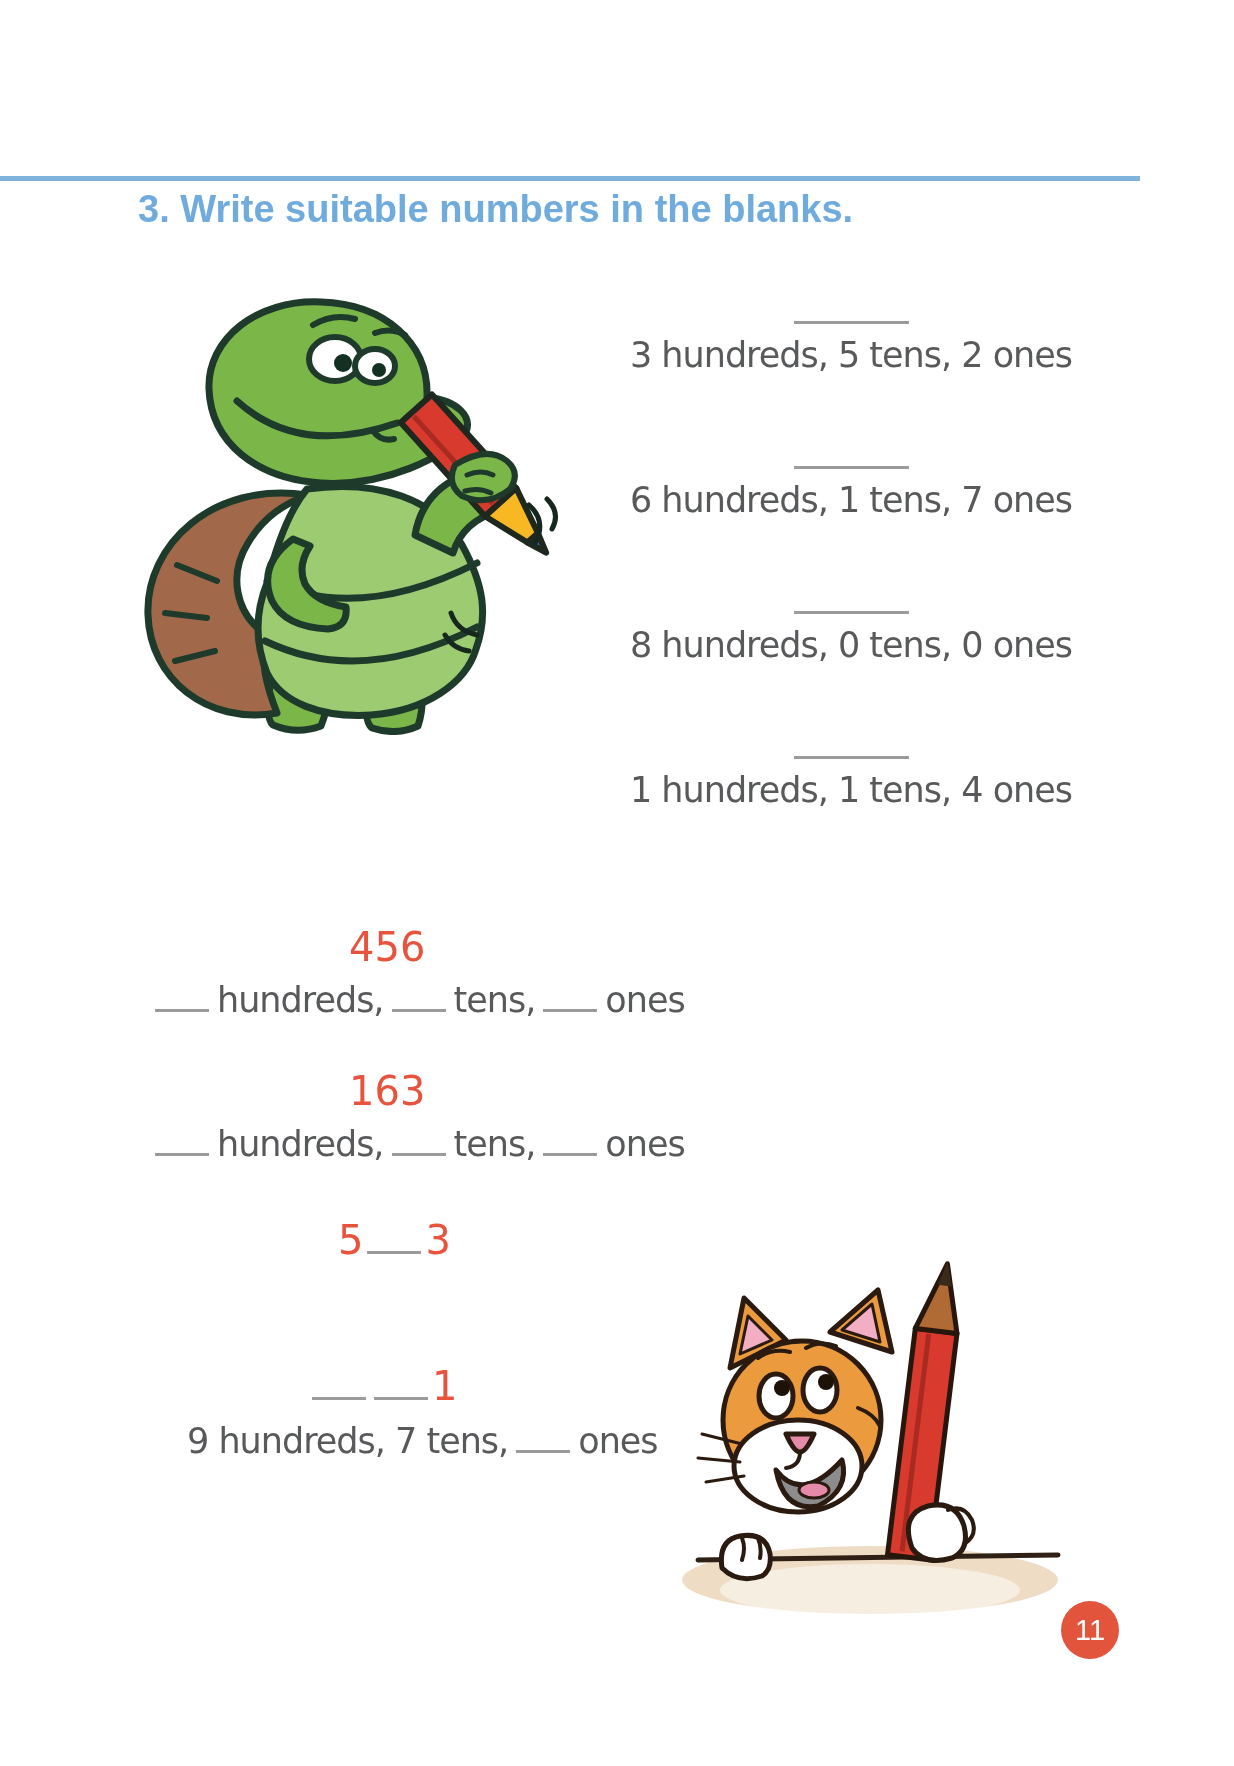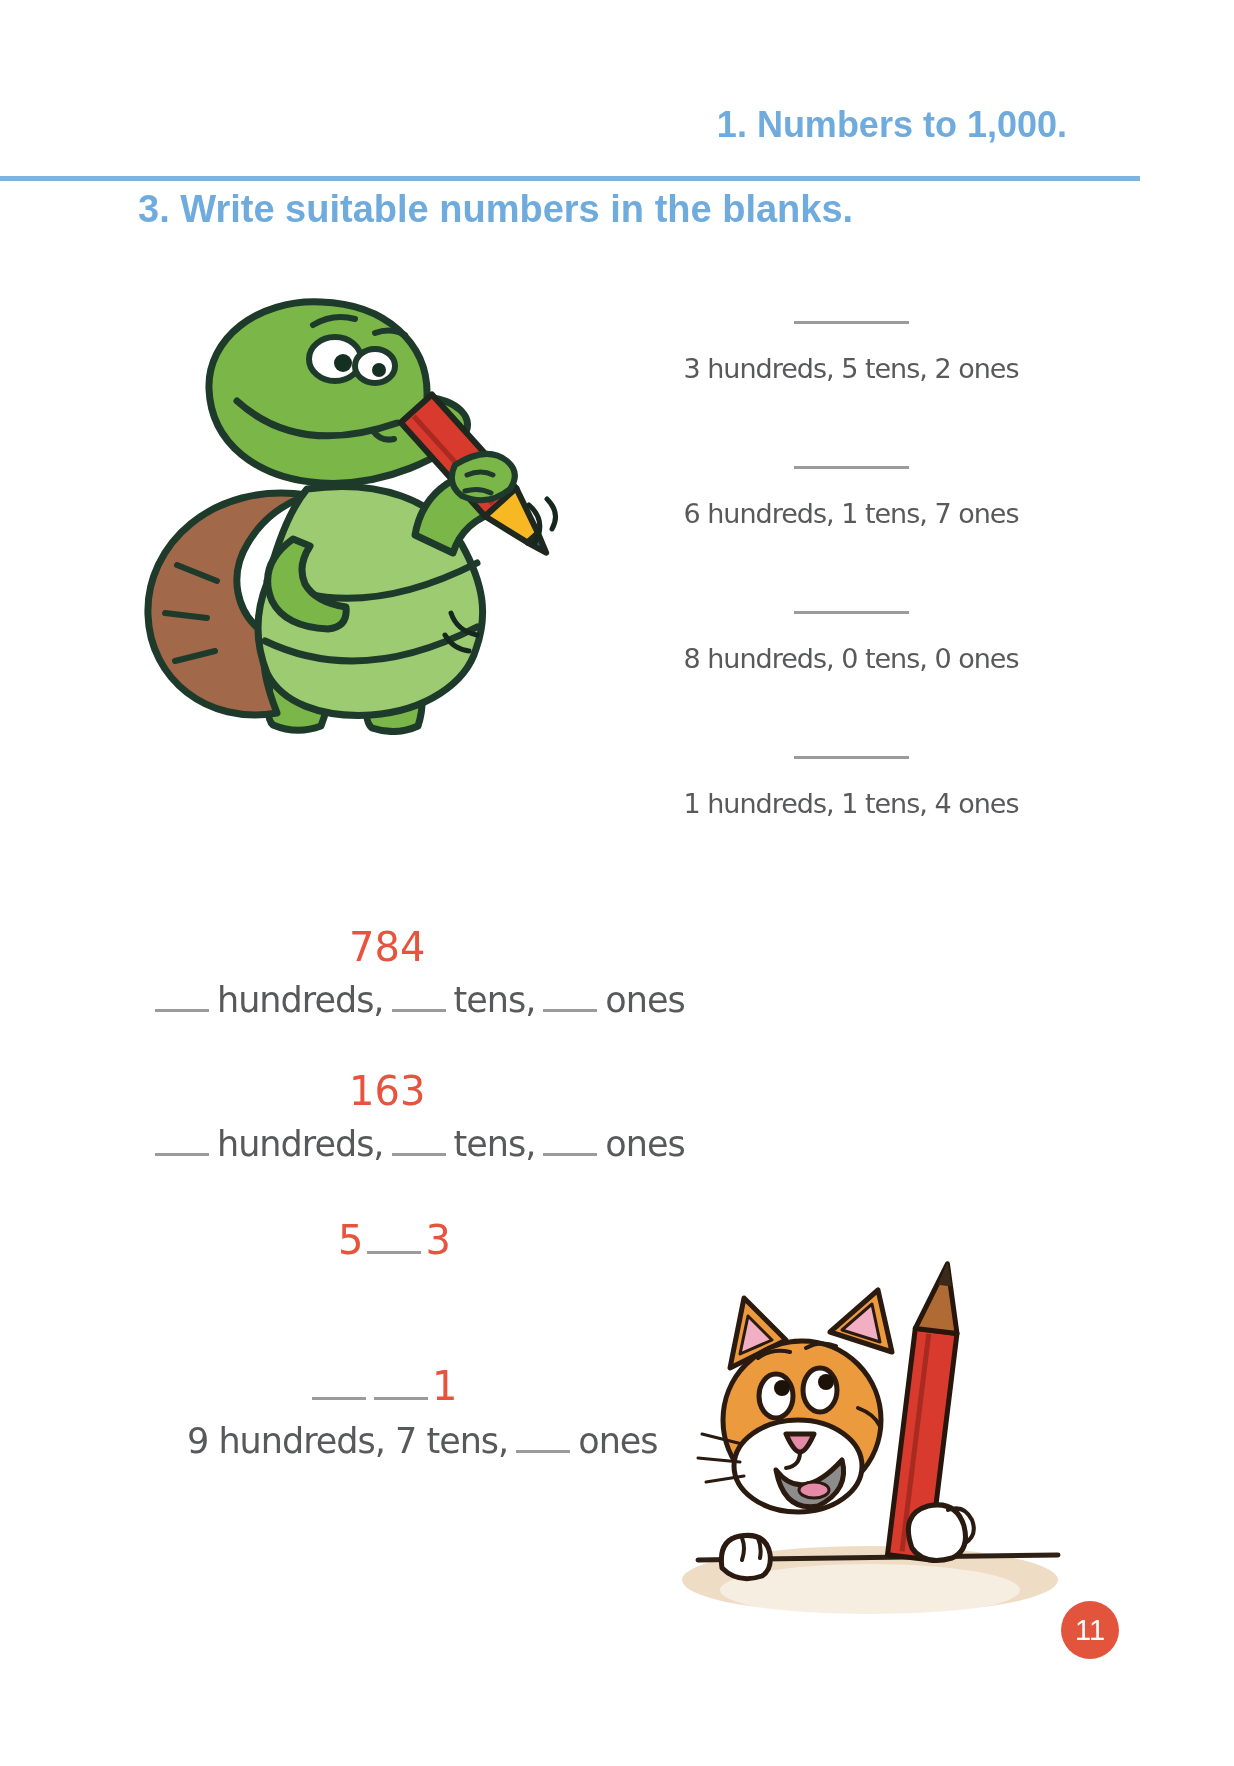--- a/index.html
+++ b/index.html
@@ -29,21 +29,21 @@
   .illu svg{display:block;}
 
   
   .top-ex{position:absolute; left:601px; width:500px; text-align:center;}
   .te1{top:301px}.te2{top:446px}.te3{top:591px}.te4{top:736px}
   .ans-blank{
     display:inline-block; width:115px; height:20px;
     border-bottom:3px solid var(--blank);
   }
   .ex-label{
-    margin-top:20px; font-size:27px; line-height:42px; color:var(--text);
+    margin-top:6px; font-size:35px; line-height:42px; color:var(--text);
     letter-spacing:-1px;
   }
 
   
   .b-num{
     position:absolute; font-size:40px; line-height:44px; color:var(--red);
     letter-spacing:0px; white-space:nowrap;
   }
   .b-num .red{color:var(--red);}
   .b-row{
@@ -61,21 +61,20 @@
     border-radius:50%; background:var(--badge); color:#fff;
     display:flex; align-items:center; justify-content:center;
     font-family:"Liberation Sans", sans-serif; font-size:29px; font-weight:normal;
   }
 </style>
 </head>
 <body>
 
 <div class="page">
 
-  <div class="chapter">1. Numbers to 1,000.</div>
   <div class="divider"></div>
   <div class="title">3. Write suitable numbers in the blanks.</div>
 
   <div class="illu" style="left:115px; top:283px;">
     <svg width="448" height="452" viewBox="0 0 448 452">
       <g stroke="#1E3A2B" stroke-width="7" stroke-linecap="round" stroke-linejoin="round">
 
         <path d="M158 388 q-10 46 0 54 q24 10 48 1 q9 -22 7 -52 Z" fill="#7AB648"></path>
         <path d="M252 390 q-5 48 5 55 q24 8 46 -2 q7 -20 3 -53 Z" fill="#7AB648"></path>
 
@@ -131,21 +130,21 @@
   <div class="top-ex te3">
     <div class="ans-blank"></div>
     <div class="ex-label">8 hundreds, 0 tens, 0 ones</div>
   </div>
   <div class="top-ex te4">
     <div class="ans-blank"></div>
     <div class="ex-label">1 hundreds, 1 tens, 4 ones</div>
   </div>
 
   <div class="b-num" style="left:349px; top:925px;">
-    <span class="red">784</span>
+    <span class="red">456</span>
   </div>
   <div class="b-row" style="left:147px; top:978px;">
     <span class="wblank"></span><span>hundreds,</span><span class="wblank"></span><span>tens,</span><span class="wblank"></span><span>ones</span>
   </div>
 
   <div class="b-num" style="left:349px; top:1069px;">
     <span class="red">163</span>
   </div>
   <div class="b-row" style="left:147px; top:1122px;">
     <span class="wblank"></span><span>hundreds,</span><span class="wblank"></span><span>tens,</span><span class="wblank"></span><span>ones</span>

